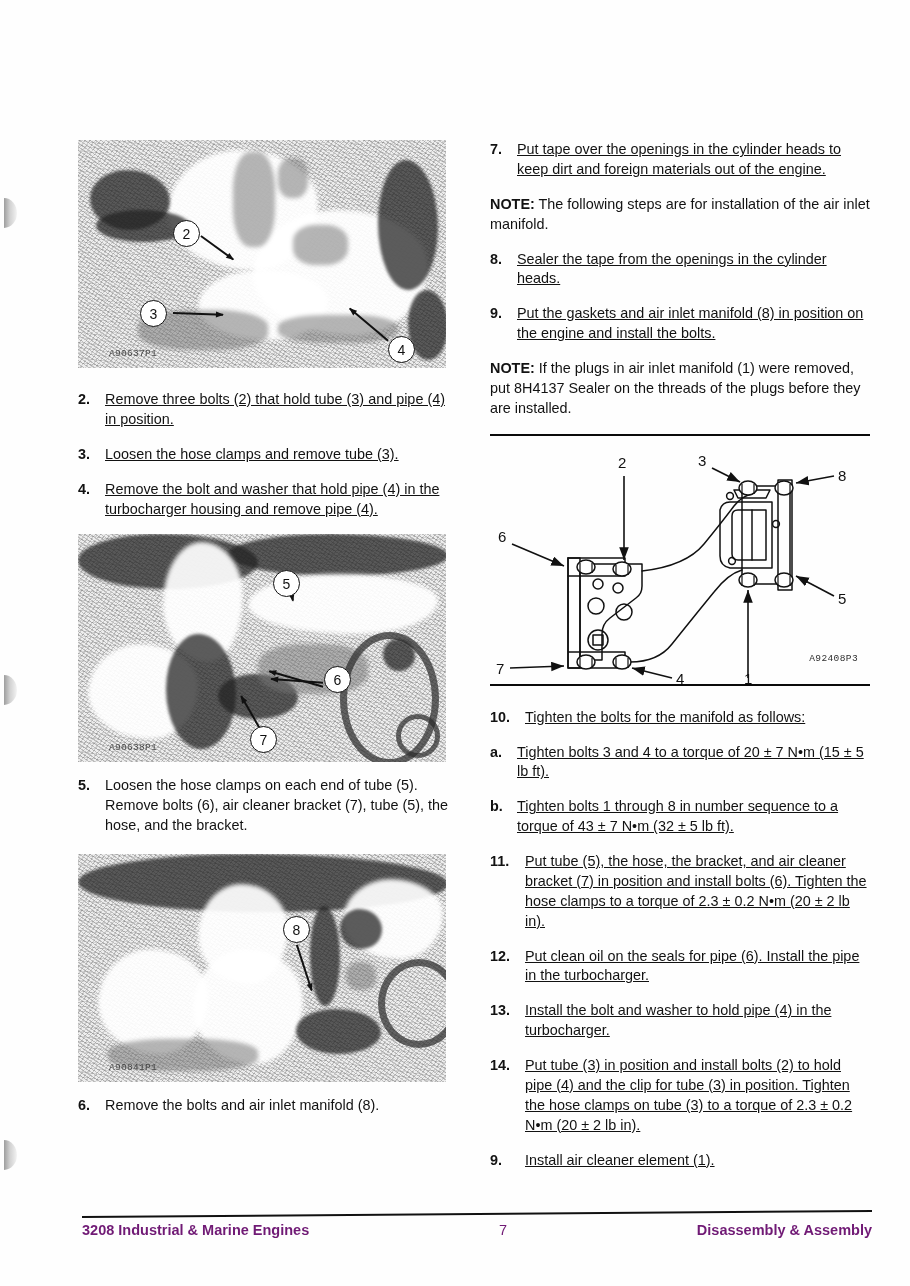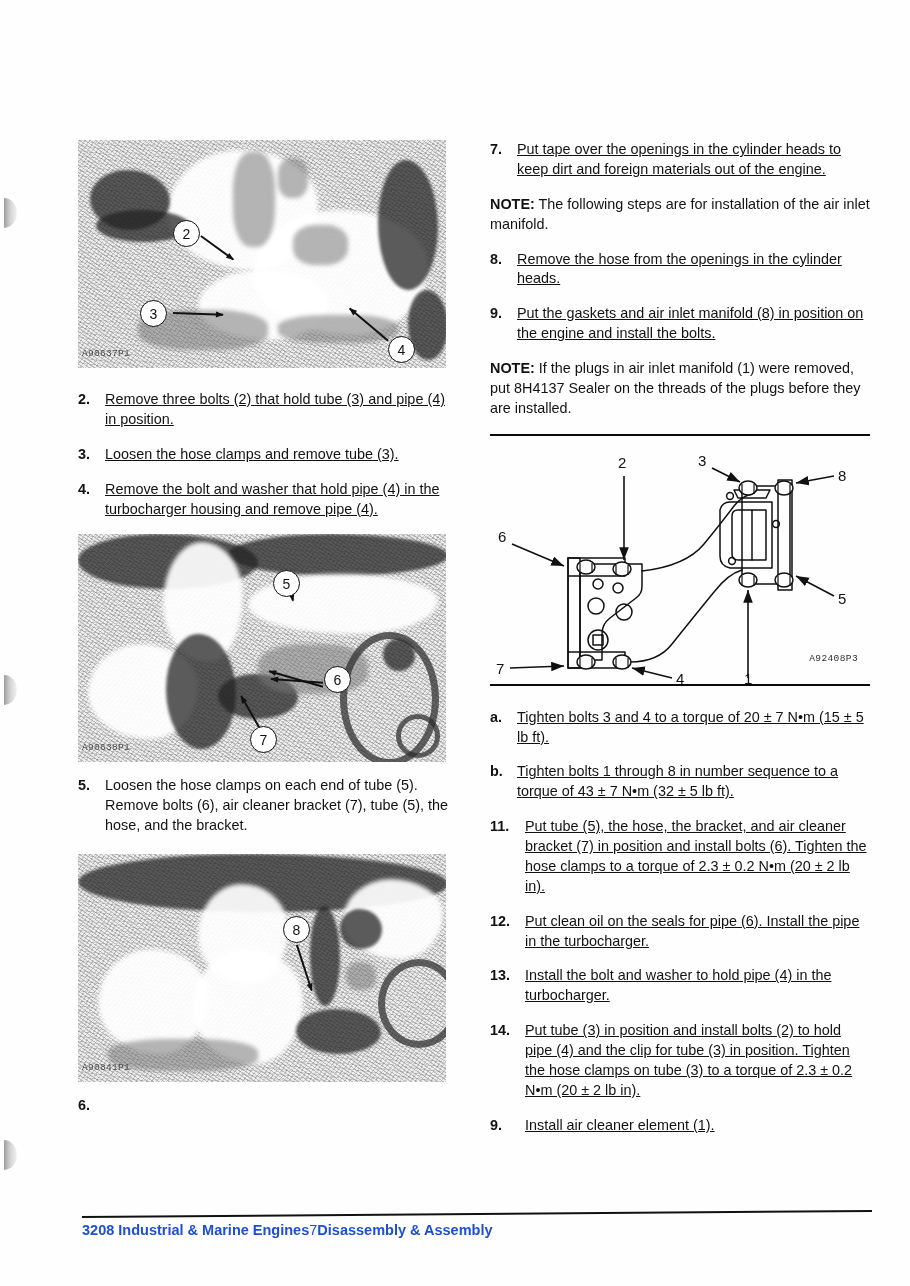--- a/index.html
+++ b/index.html
@@ -116,21 +116,21 @@
     filter: blur(2px);
   }
   .photo .ring {
     position: absolute;
     border-radius: 50%;
     border: 7px solid rgba(45,45,45,.72);
     filter: blur(.7px);
   }
   .photo .photo-id {
     position: absolute;
-    left: 4px;
+    left: 31px;
     bottom: 9px;
     font-family: "Liberation Mono", monospace;
     font-size: 9.5px;
     letter-spacing: .3px;
     color: #2a2a2a;
     opacity: .8;
   }
 
   
   .callout {
@@ -198,24 +198,24 @@
     border-top: 2.2px solid #111;
     transform: rotate(-0.45deg);
   }
   .footer {
     position: absolute;
     left: 82px;
     top: 1222px;
     width: 790px;
     display: flex;
     align-items: baseline;
-    justify-content: flex-start;
+    justify-content: space-between;
     font-size: 14.5px;
     font-weight: bold;
-    color: #1d4ed8;
+    color: #701a75;
   }
   .footer .pageno {
     font-weight: normal;
     font-size: 14.5px;
   }
 </style>
 </head>
 <body>
 
 <div id="page">
@@ -315,38 +315,39 @@
       <div class="mid" style="left:30px;  top:185px; width:150px; height:32px;"></div>
 
       <div class="leader" style="left:219px; top:90px; width:48px; transform:rotate(72deg);"></div>
       <div class="callout" style="left:205px; top:62px;">8</div>
 
       <div class="photo-id">A90841P1</div>
     </div>
 
     <div class="caption">
       <span class="num">6.</span>
+      <span class="txt">Remove the bolts and air inlet manifold (8).</span>
     </div>
   </div>
 
   <div class="col col-right">
 
     <div class="step">
       <span class="num">7.</span>
       <span class="txt">Put tape over the openings in the cylinder heads to keep dirt and foreign materials out of the engine.</span>
     </div>
 
     <div class="note">
       <span class="lbl">NOTE:</span>
       <span>The following steps are for installation of the air inlet manifold.</span>
     </div>
 
     <div class="step">
       <span class="num">8.</span>
-      <span class="txt">Remove the hose from the openings in the cylinder heads.</span>
+      <span class="txt">Sealer the tape from the openings in the cylinder heads.</span>
     </div>
 
     <div class="step">
       <span class="num">9.</span>
       <span class="txt">Put the gaskets and air inlet manifold (8) in position on the engine and install the bolts.</span>
     </div>
 
     <div class="note">
       <span class="lbl">NOTE:</span>
       <span>If the plugs in air inlet manifold (1) were removed, put 8H4137 Sealer on the threads of the plugs before they are installed.</span>
@@ -448,20 +449,24 @@
           <text x="186" y="248">4</text>
           <text x="254" y="248">1</text>
         </g>
       </svg>
       <div class="drawing-id">A92408P3</div>
     </div>
 
     <div class="rule" style="margin-bottom:22px;"></div>
 
     <div class="step">
+      <span class="num wide">10.</span>
+      <span class="txt">Tighten the bolts for the manifold as follows:</span>
+    </div>
+    <div class="step">
       <span class="num">a.</span>
       <span class="txt">Tighten bolts 3 and 4 to a torque of 20 ± 7 N•m (15 ± 5 lb ft).</span>
     </div>
     <div class="step">
       <span class="num">b.</span>
       <span class="txt">Tighten bolts 1 through 8 in number sequence to a torque of 43 ± 7 N•m (32 ± 5 lb ft).</span>
     </div>
     <div class="step">
       <span class="num wide">11.</span>
       <span class="txt">Put tube (5), the hose, the bracket, and air cleaner bracket (7) in position and install bolts (6). Tighten the hose clamps to a torque of 2.3 ± 0.2 N•m (20 ± 2 lb in).</span>

